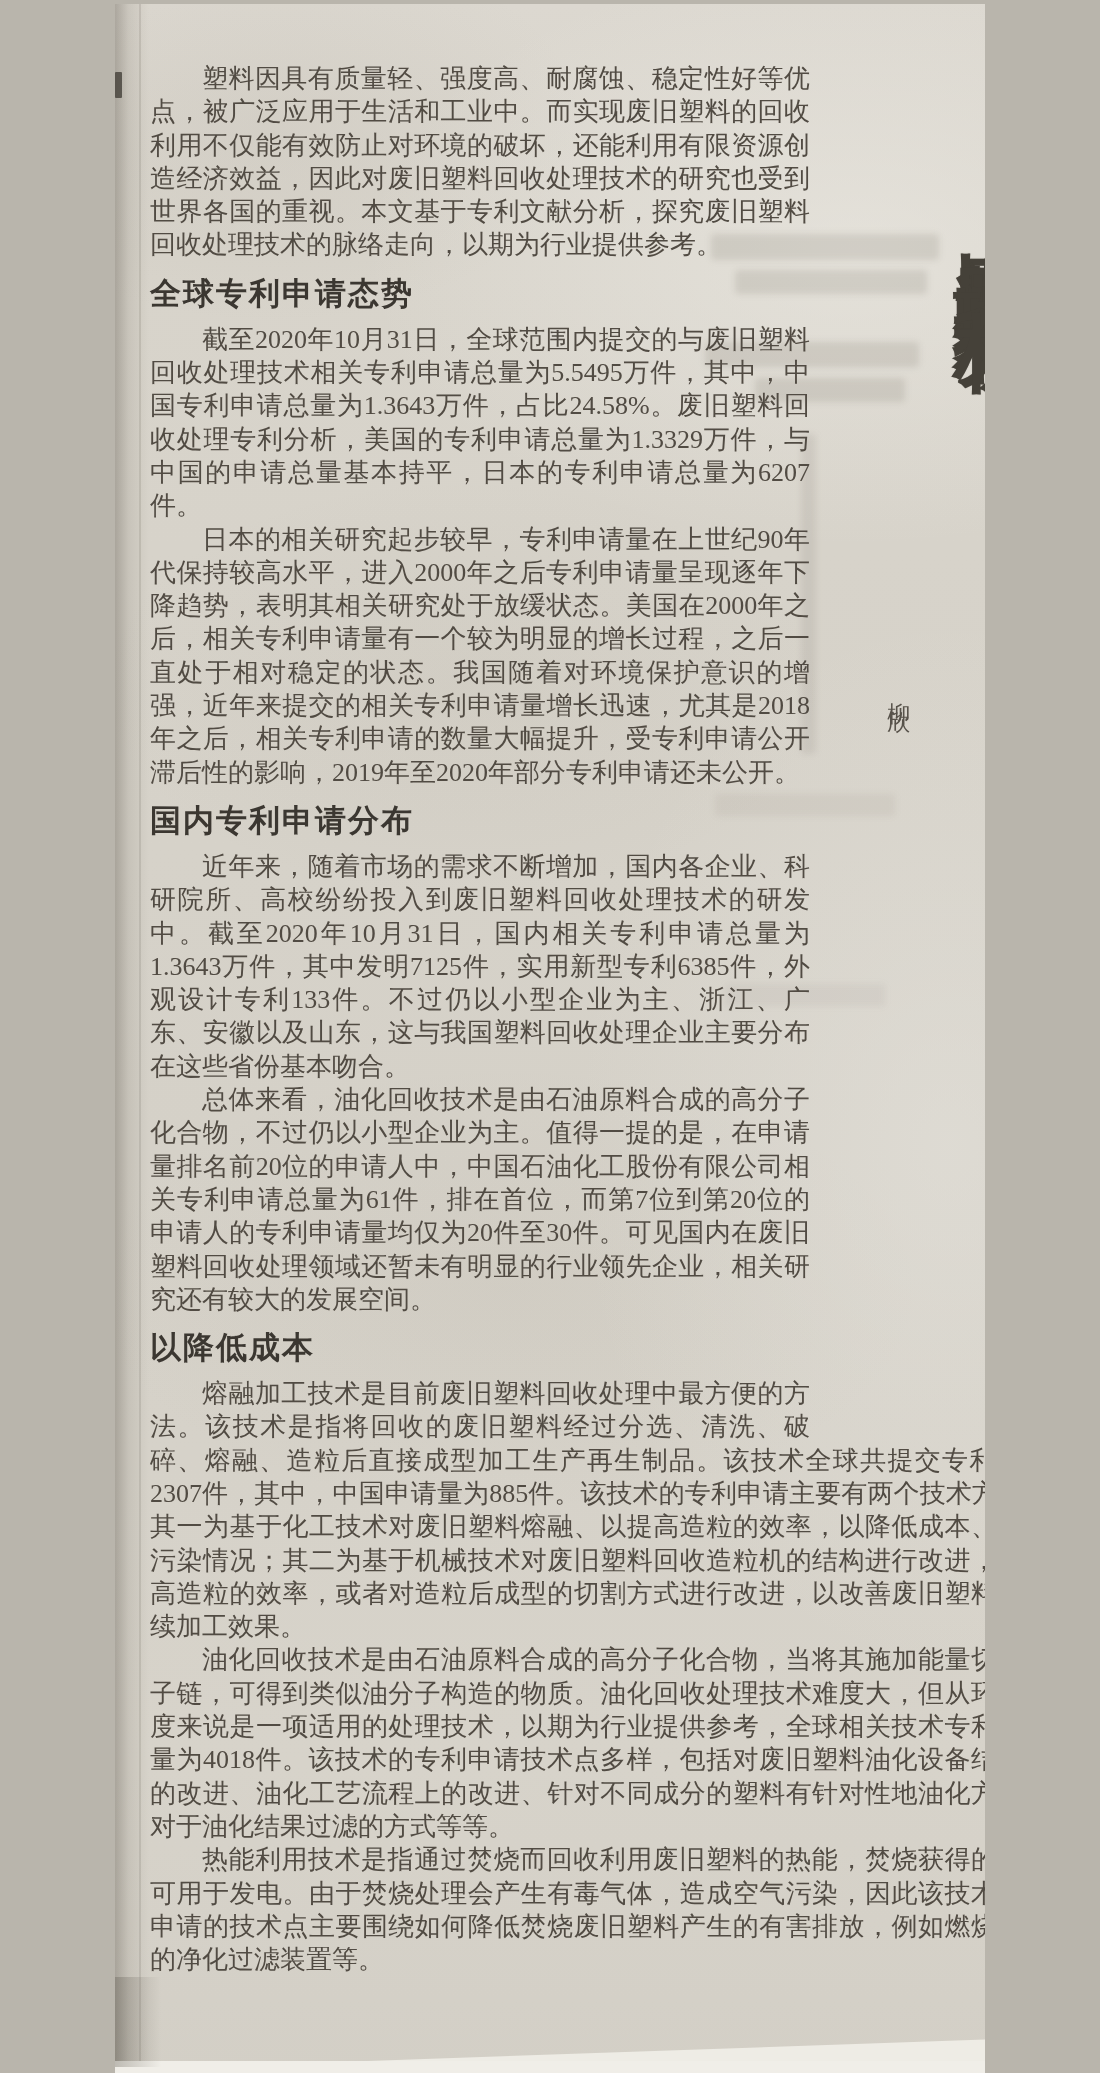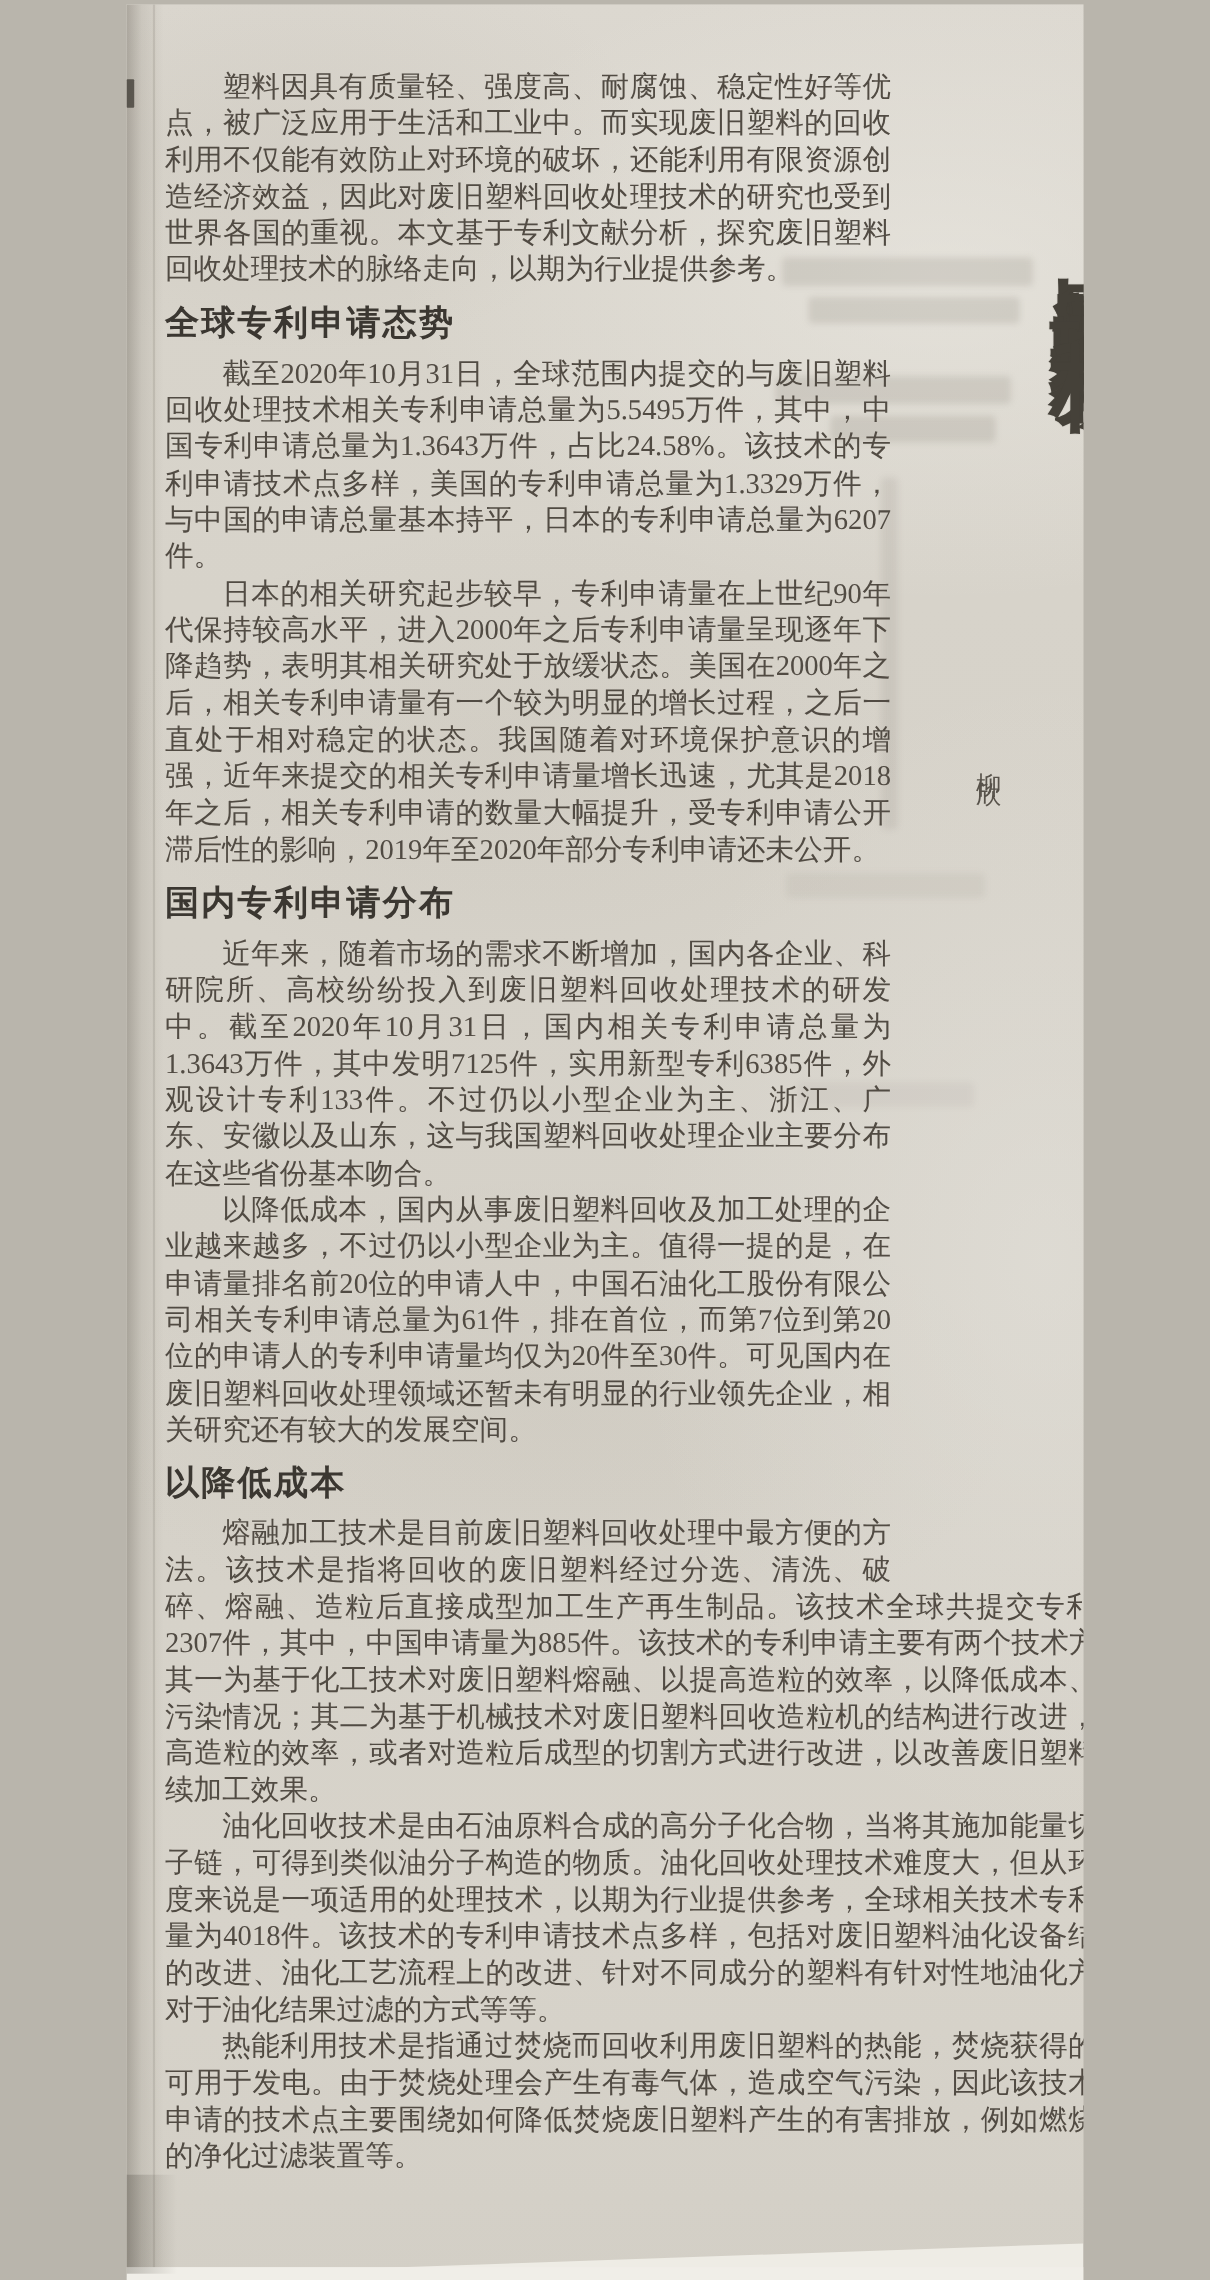--- a/index.html
+++ b/index.html
@@ -88,26 +88,26 @@
   <div class="article">
 
     <div class="headline-block">
       <div class="vertical-title">废旧塑料回收处理专利分析</div>
       <div class="author">柳欣</div>
     </div>
 
     <p>塑料因具有质量轻、强度高、耐腐蚀、稳定性好等优点，被广泛应用于生活和工业中。而实现废旧塑料的回收利用不仅能有效防止对环境的破坏，还能利用有限资源创造经济效益，因此对废旧塑料回收处理技术的研究也受到世界各国的重视。本文基于专利文献分析，探究废旧塑料回收处理技术的脉络走向，以期为行业提供参考。</p>
 
     <h2 class="sec">全球专利申请态势</h2>
-    <p>截至2020年10月31日，全球范围内提交的与废旧塑料回收处理技术相关专利申请总量为5.5495万件，其中，中国专利申请总量为1.3643万件，占比24.58%。该技术的专利申请技术点多样，美国的专利申请总量为1.3329万件，与中国的申请总量基本持平，日本的专利申请总量为6207件。</p>
+    <p>截至2020年10月31日，全球范围内提交的与废旧塑料回收处理技术相关专利申请总量为5.5495万件，其中，中国专利申请总量为1.3643万件，占比24.58%。废旧塑料回收处理专利分析，美国的专利申请总量为1.3329万件，与中国的申请总量基本持平，日本的专利申请总量为6207件。</p>
     <p>日本的相关研究起步较早，专利申请量在上世纪90年代保持较高水平，进入2000年之后专利申请量呈现逐年下降趋势，表明其相关研究处于放缓状态。美国在2000年之后，相关专利申请量有一个较为明显的增长过程，之后一直处于相对稳定的状态。我国随着对环境保护意识的增强，近年来提交的相关专利申请量增长迅速，尤其是2018年之后，相关专利申请的数量大幅提升，受专利申请公开滞后性的影响，2019年至2020年部分专利申请还未公开。</p>
 
     <h2 class="sec">国内专利申请分布</h2>
     <p>近年来，随着市场的需求不断增加，国内各企业、科研院所、高校纷纷投入到废旧塑料回收处理技术的研发中。截至2020年10月31日，国内相关专利申请总量为1.3643万件，其中发明7125件，实用新型专利6385件，外观设计专利133件。不过仍以小型企业为主、浙江、广东、安徽以及山东，这与我国塑料回收处理企业主要分布在这些省份基本吻合。</p>
-    <p>以降低成本，国内从事废旧塑料回收及加工处理的企业越来越多，不过仍以小型企业为主。值得一提的是，在申请量排名前20位的申请人中，中国石油化工股份有限公司相关专利申请总量为61件，排在首位，而第7位到第20位的申请人的专利申请量均仅为20件至30件。可见国内在废旧塑料回收处理领域还暂未有明显的行业领先企业，相关研究还有较大的发展空间。</p>
+    <p>总体来看，油化回收技术是由石油原料合成的高分子化合物，不过仍以小型企业为主。值得一提的是，在申请量排名前20位的申请人中，中国石油化工股份有限公司相关专利申请总量为61件，排在首位，而第7位到第20位的申请人的专利申请量均仅为20件至30件。可见国内在废旧塑料回收处理领域还暂未有明显的行业领先企业，相关研究还有较大的发展空间。</p>
 
     <h2 class="sec">以降低成本</h2>
     <p>熔融加工技术是目前废旧塑料回收处理中最方便的方法。该技术是指将回收的废旧塑料经过分选、清洗、破碎、熔融、造粒后直接成型加工生产再生制品。该技术全球共提交专利申请2307件，其中，中国申请量为885件。该技术的专利申请主要有两个技术方向，其一为基于化工技术对废旧塑料熔融、以提高造粒的效率，以降低成本、改善污染情况；其二为基于机械技术对废旧塑料回收造粒机的结构进行改进，以提高造粒的效率，或者对造粒后成型的切割方式进行改进，以改善废旧塑料的后续加工效果。</p>
     <p>油化回收技术是由石油原料合成的高分子化合物，当将其施加能量切断原子链，可得到类似油分子构造的物质。油化回收处理技术难度大，但从环保角度来说是一项适用的处理技术，以期为行业提供参考，全球相关技术专利申请量为4018件。该技术的专利申请技术点多样，包括对废旧塑料油化设备结构上的改进、油化工艺流程上的改进、针对不同成分的塑料有针对性地油化方式、对于油化结果过滤的方式等等。</p>
     <p>热能利用技术是指通过焚烧而回收利用废旧塑料的热能，焚烧获得的热能可用于发电。由于焚烧处理会产生有毒气体，造成空气污染，因此该技术专利申请的技术点主要围绕如何降低焚烧废旧塑料产生的有害排放，例如燃烧废气的净化过滤装置等。</p>
 
   </div>
 
   <div class="bottom-wedge"></div>
   <div class="bottom-strip"></div>

